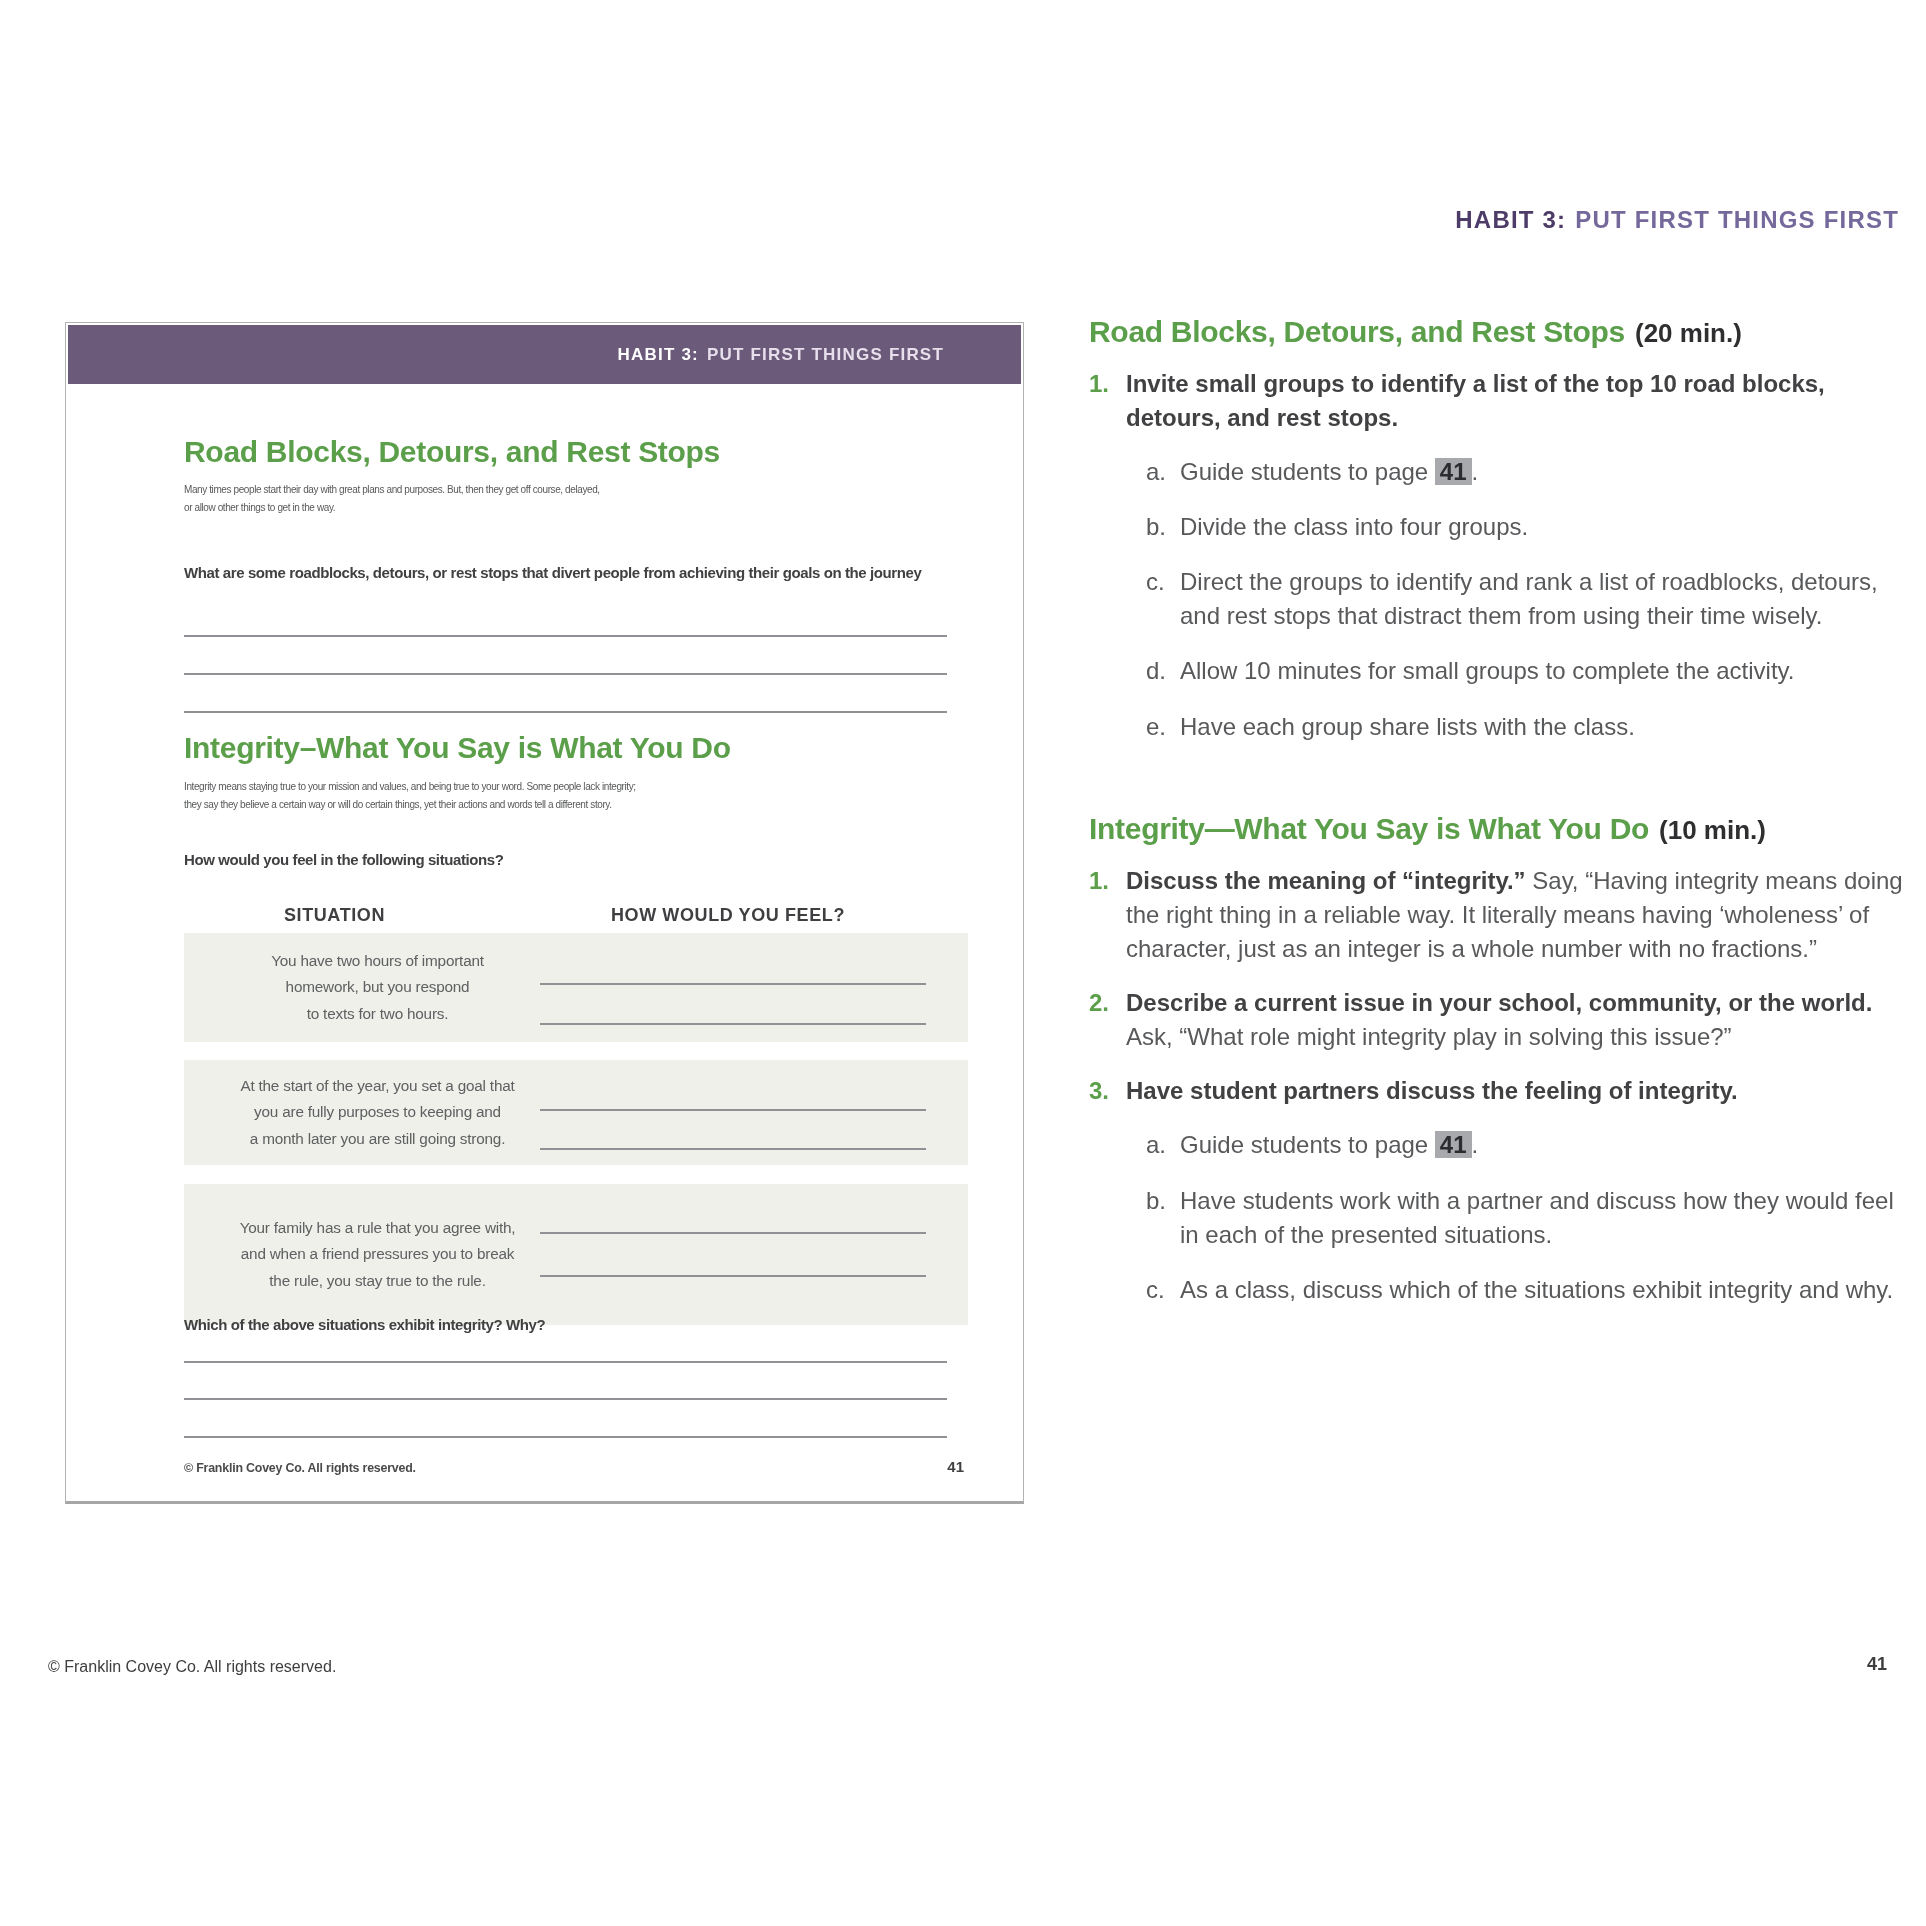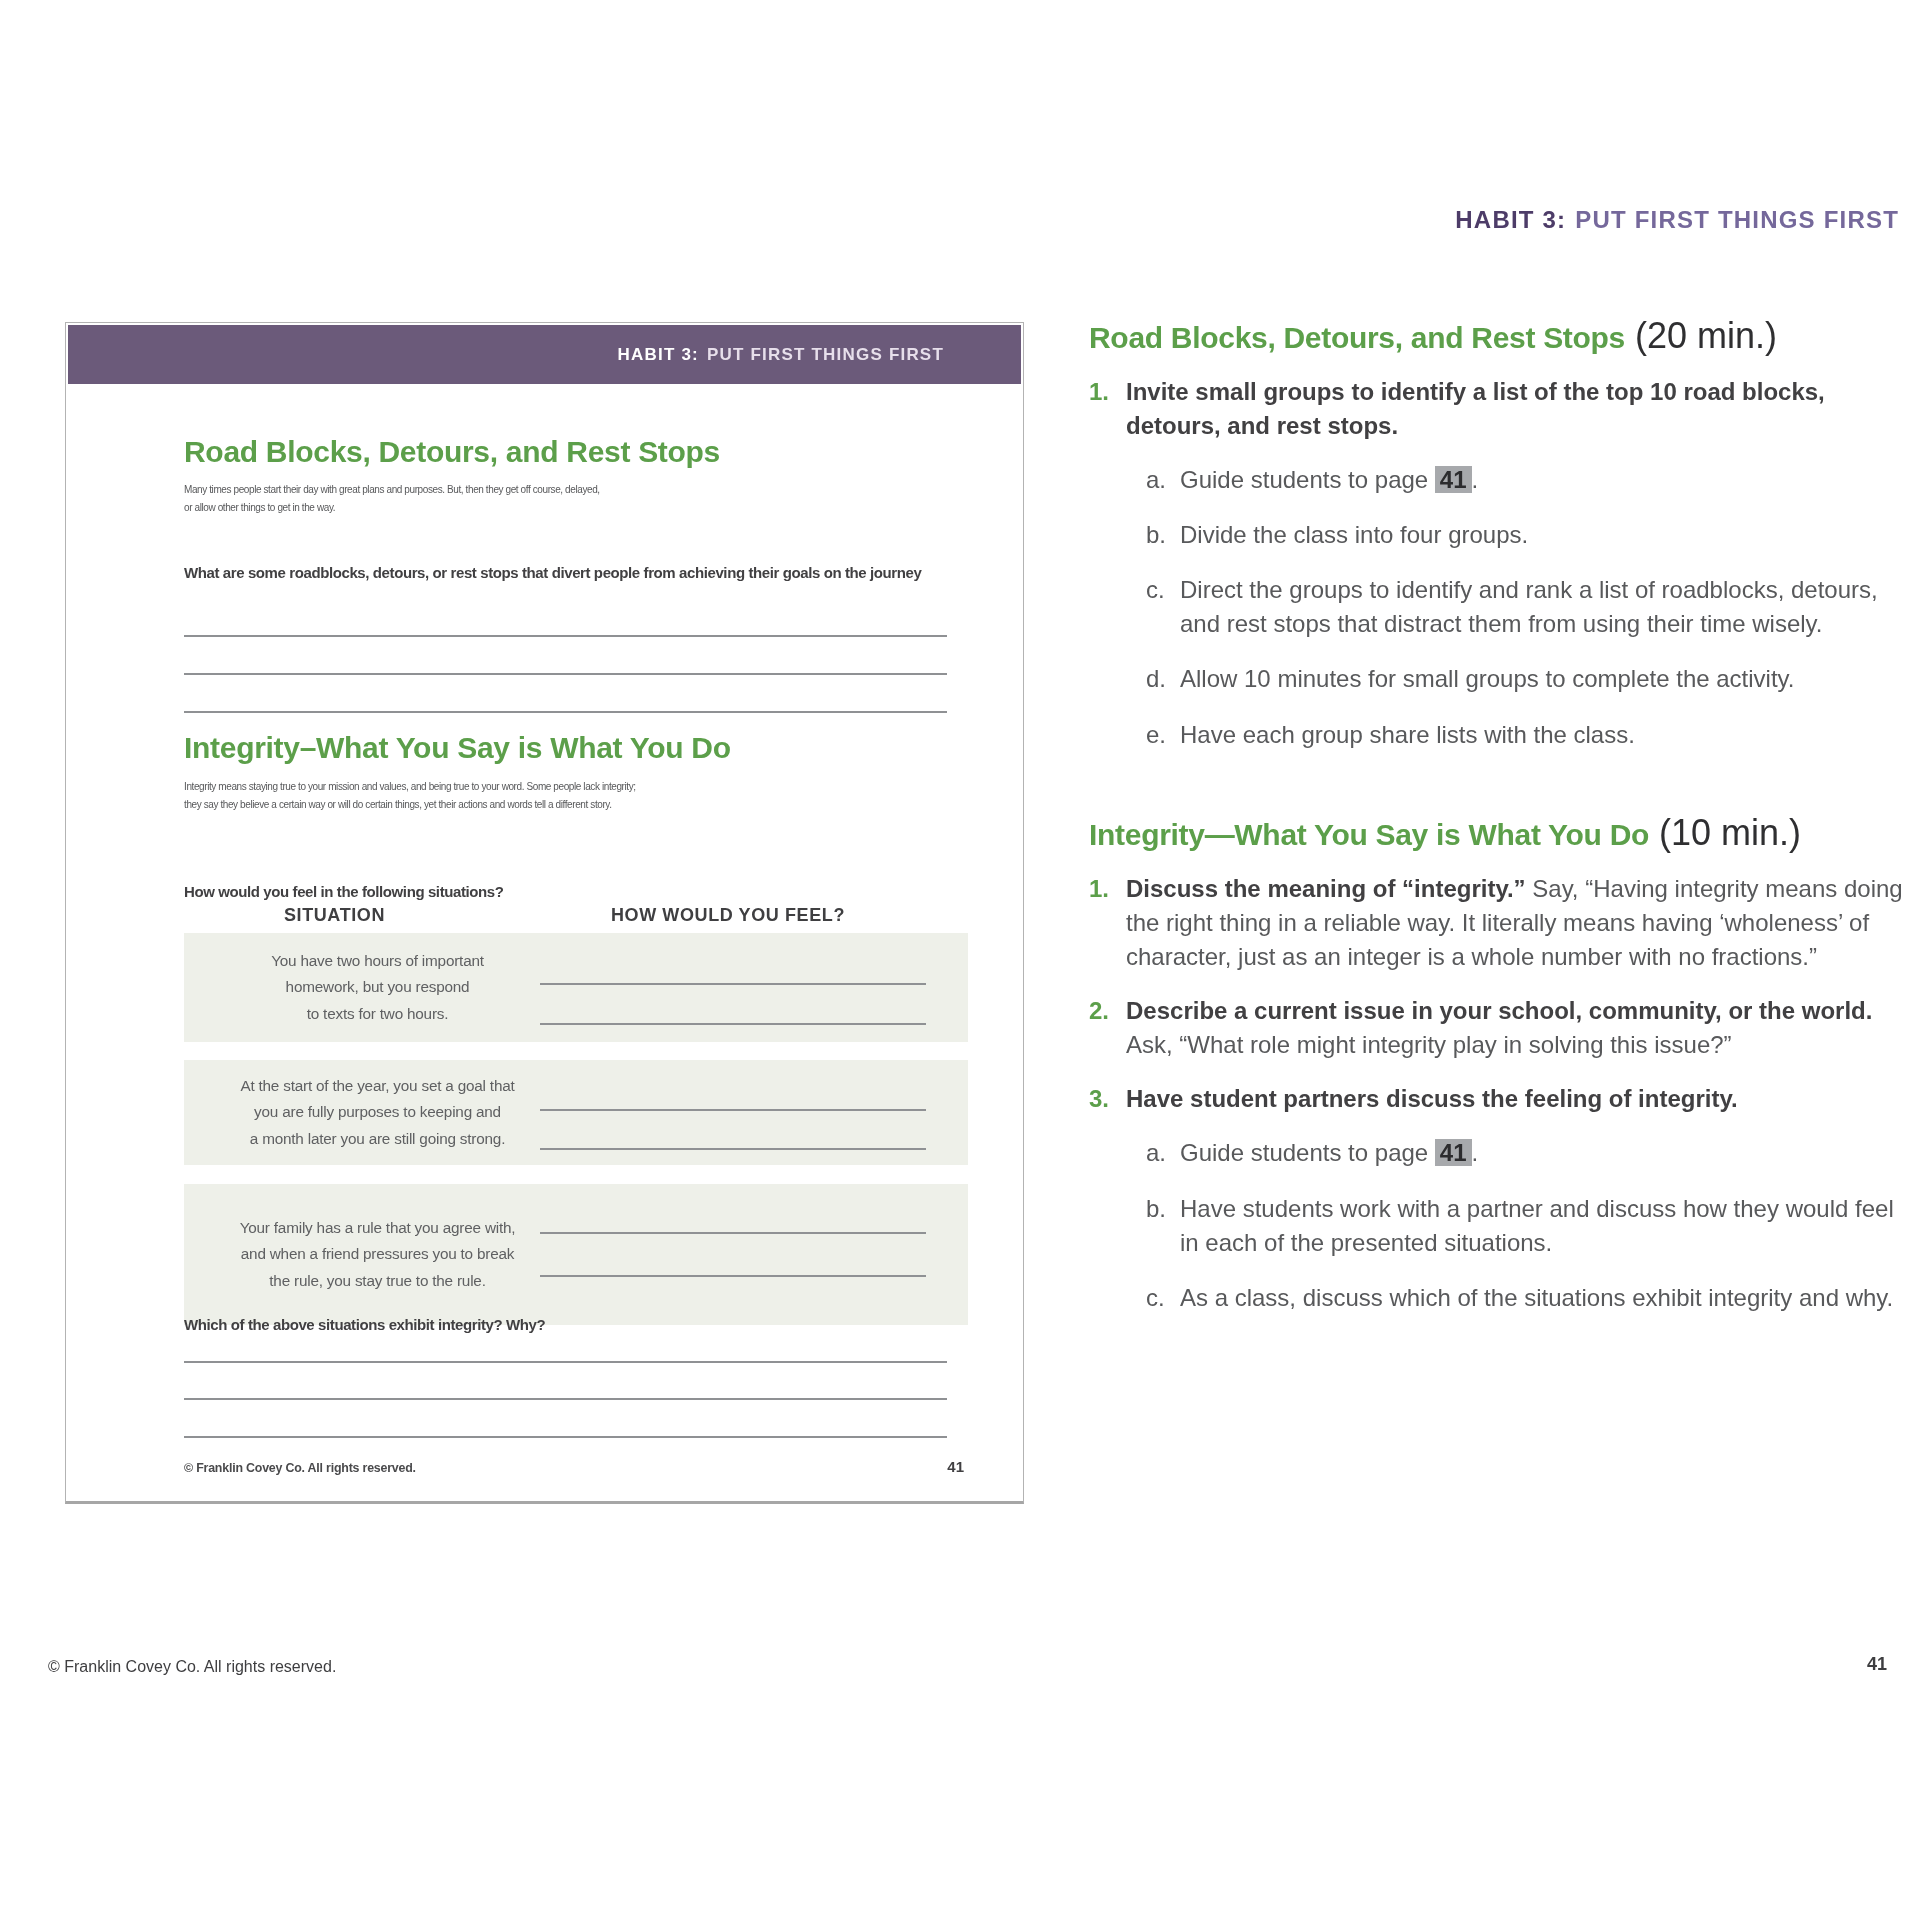--- a/index.html
+++ b/index.html
@@ -35,21 +35,21 @@
   .aline{position:absolute;left:356px;width:386px;height:0;border-top:2px solid #8f9194;}
 
   .ws-copy{position:absolute;left:118px;top:1138px;font-size:12.4px;font-weight:700;color:#4a4a4c;letter-spacing:-0.2px;}
   .ws-page{position:absolute;right:59px;top:1135px;font-size:15px;font-weight:700;color:#414042;}
 
   
   .lesson{position:absolute;left:1089px;width:824px;}
   .act1{top:315px;}
   .act2{top:812px;}
   .lh{margin:0 0 18px 0;font-size:30px;font-weight:700;color:#5c9f4a;letter-spacing:-0.3px;white-space:nowrap;}
-  .lh .dur{color:#2f2f31;font-weight:400;font-size:36px;margin-left:10px;letter-spacing:0;}
+  .lh .dur{color:#2f2f31;font-weight:700;font-size:26px;margin-left:10px;letter-spacing:0;}
   .step{position:relative;padding-left:37px;margin:0 0 20px 0;font-size:24px;line-height:1.42;color:#58595b;}
   .step .num{position:absolute;left:0;top:0;color:#5c9f4a;font-weight:700;}
   .step .b{font-weight:700;color:#414042;}
   .substep{position:relative;margin:0 0 21px 57px;padding-left:34px;font-size:24px;line-height:1.42;color:#58595b;}
   .substep .letter{position:absolute;left:0;top:0;color:#58595b;}
   .hl{background:#a7a9ac;color:#2c2c2e;font-weight:700;padding:0 5px;}
 
   
   .pf-copy{position:absolute;left:48px;top:1658px;font-size:16px;color:#3e3e40;}
   .pf-page{position:absolute;right:40px;top:1654px;font-size:18px;font-weight:700;color:#3e3e40;}
@@ -76,21 +76,21 @@
   </div>
   <div class="wline" style="top:312px;"></div>
   <div class="wline" style="top:350px;"></div>
   <div class="wline" style="top:388px;"></div>
 
   <h2 class="ws-h" style="top:408px;">Integrity–What You Say is What You Do</h2>
   <div class="ws-p" style="top:455px;">
     <div class="ws-line-txt">Integrity means staying true to your mission and values, and being true to your word. Some people lack integrity;</div>
     <div class="ws-line-txt">they say they believe a certain way or will do certain things, yet their actions and words tell a different story.</div>
   </div>
-  <div class="ws-q" style="top:523px;margin-top:32px;">How would you feel in the following situations?</div>
+  <div class="ws-q" style="top:523px;">How would you feel in the following situations?</div>
 
   <div class="thead-col" style="top:582px;left:100px;width:337px;">SITUATION</div>
   <div class="thead-col" style="top:582px;left:474px;width:376px;">HOW WOULD YOU FEEL?</div>
 
   <div class="srow" style="top:610px;height:109px;">
     <div class="sit">
       <div>You have two hours of important</div>
       <div>homework, but you respond</div>
       <div>to texts for two hours.</div>
     </div>

